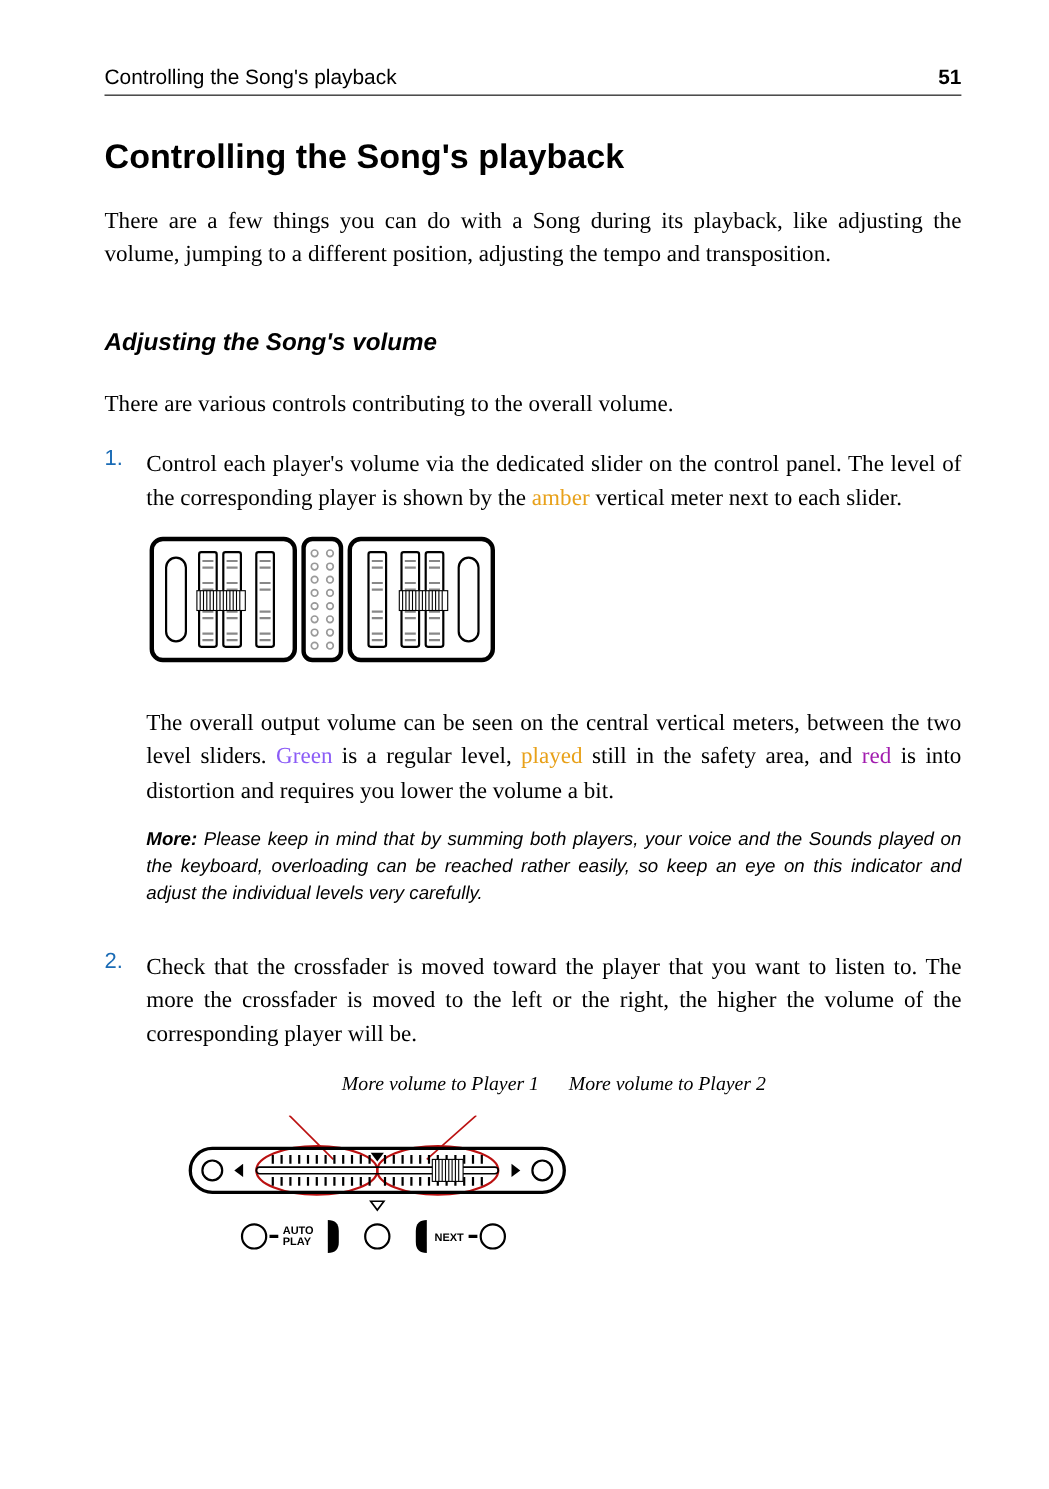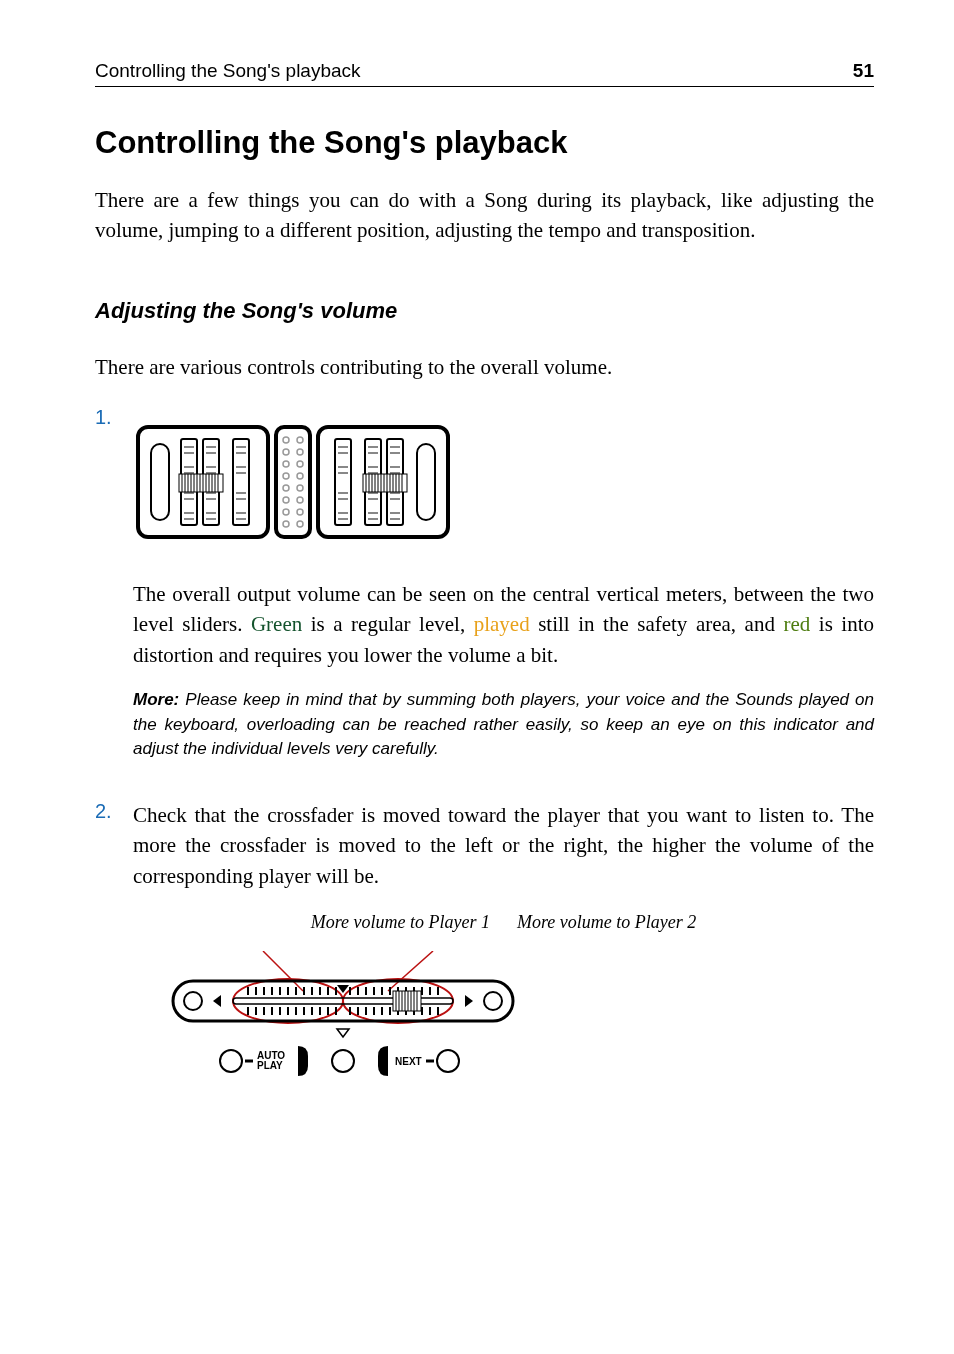--- a/index.html
+++ b/index.html
@@ -72,23 +72,23 @@
     .list-body {
       flex: 1;
       font-size: 21px;
       line-height: 1.45;
       text-align: justify;
     }
     .list-body p {
       margin-bottom: 18px;
     }
     .amber { color: #e8a11a; }
-    .green { color: #14532d; }
+    .green { color: #8b5cf6; }
     .orange { color: #e8a11a; }
-    .red { color: #4d7c0f; }
+    .red { color: #a21caf; }
     .note {
       font-family: Arial, Helvetica, sans-serif;
       font-style: italic;
       font-size: 17px;
       line-height: 1.45;
       text-align: justify;
       margin-bottom: 14px;
     }
     .note-label {
       font-weight: bold;
@@ -122,20 +122,23 @@
 
 <p class="intro">There are a few things you can do with a Song during its playback, like adjusting the volume, jumping to a different position, adjusting the tempo and transposition.</p>
 
 <h2>Adjusting the Song's volume</h2>
 
 <p class="subintro">There are various controls contributing to the overall volume.</p>
 
 <div class="list-item">
   <div class="list-num">1.</div>
   <div class="list-body">
+    <p>
+      <span>Control each player's volume via the dedicated slider on the control panel. The level of the corresponding player is shown by the </span><span class="amber">amber</span><span> vertical meter next to each slider.</span>
+    </p>
 
     <div class="figure">
       <svg width="320" height="120" viewBox="0 0 320 120">
 
         <rect x="5" y="5" width="130" height="110" rx="10" fill="none" stroke="#000" stroke-width="4"></rect>
 
         <rect x="18" y="22" width="18" height="76" rx="9" fill="none" stroke="#000" stroke-width="2"></rect>
 
         <rect x="48" y="17" width="16" height="86" rx="2" fill="none" stroke="#000" stroke-width="2"></rect>
         <g stroke="#888" stroke-width="2">

